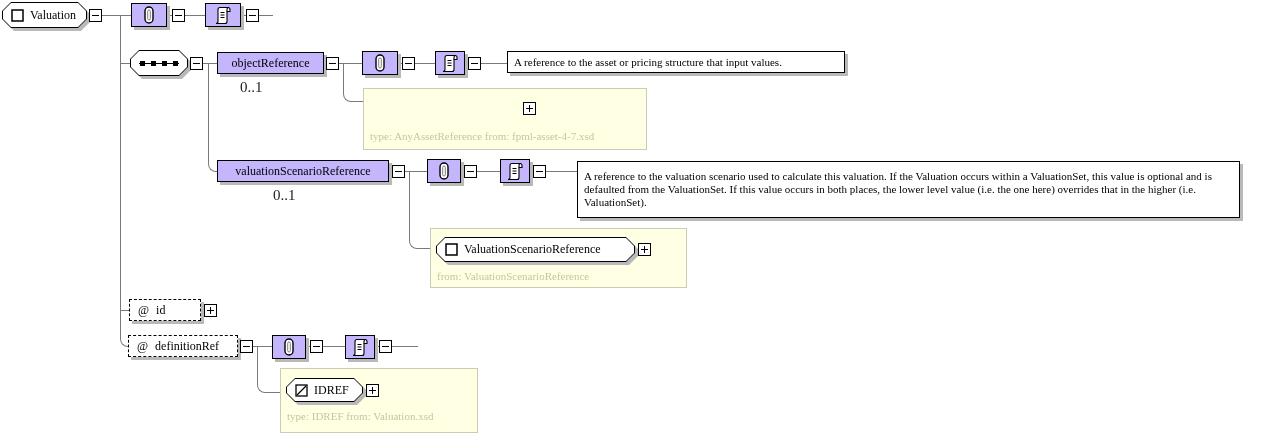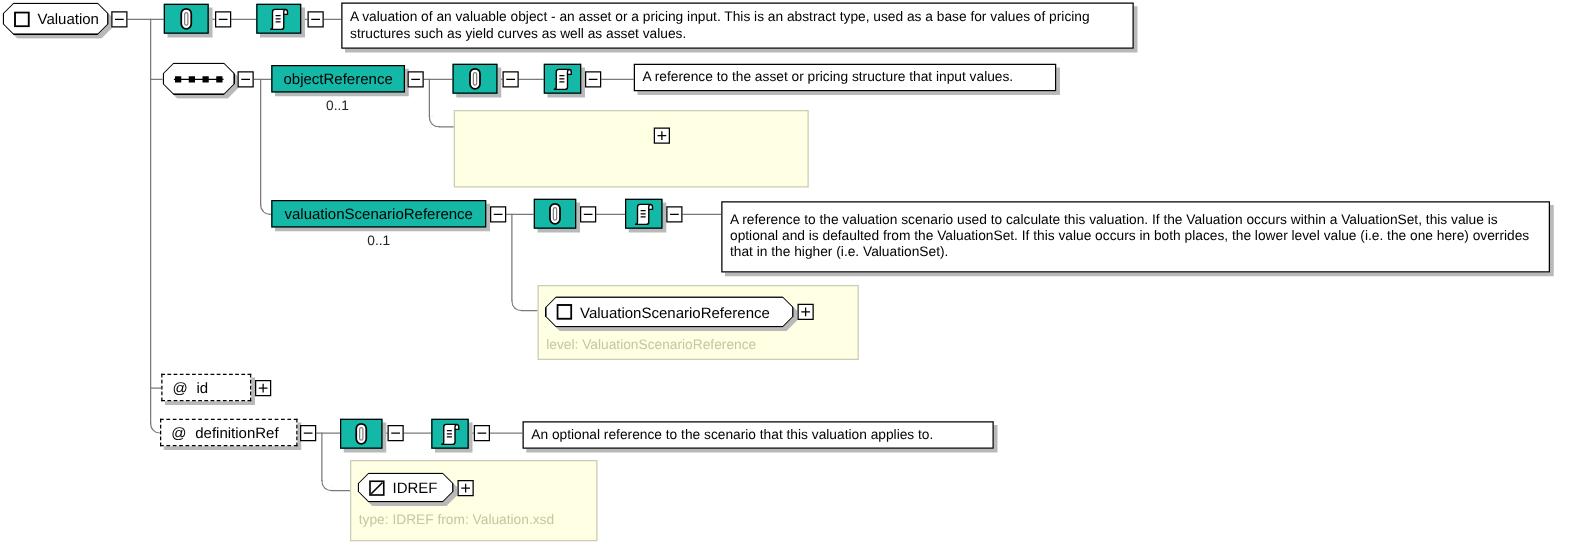--- a/index.html
+++ b/index.html
@@ -1,25 +1,25 @@
 <!DOCTYPE html>
 <html><head>
 <meta charset="utf-8">
 <style>
   *{margin:0;padding:0;box-sizing:border-box}
   html,body{background:#fff}
   #stage{position:relative;width:1272px;height:436px;background:#ffffff;
-         font-family:Liberation Sans, sans-serif;overflow:hidden;color:#000}
+         font-family:Liberation Serif, serif;overflow:hidden;color:#000}
   
   .hl{position:absolute;height:1px;background:#7a7a7a;z-index:1}
   .vl{position:absolute;width:1px;background:#7a7a7a;z-index:1}
   .elbow{position:absolute;width:9px;height:9px;border-left:1px solid #7a7a7a;
          border-bottom:1px solid #7a7a7a;border-bottom-left-radius:8px;z-index:1}
   
-  .ebox{position:absolute;background:#14b8a6;border:1px solid #000;
+  .ebox{position:absolute;background:#c4b5fd;border:1px solid #000;
         box-shadow:3px 3px 0 #b9b9b9;display:flex;align-items:center;
         justify-content:center;font-size:12px;z-index:3}
   .abox{position:absolute;background:#fff;border:1px solid #000;
         box-shadow:3px 3px 0 #b9b9b9;display:flex;align-items:center;
         font-size:11px;line-height:13px;padding:3px 6px;z-index:3;text-align:left}
   .attrbox{position:absolute;background:#fff;border:1px dashed #000;
         box-shadow:3px 3px 0 #b9b9b9;display:flex;align-items:center;
         gap:7px;padding-left:8px;font-size:12px;z-index:3}
   
   .capsule{position:absolute;z-index:3}
@@ -37,21 +37,21 @@
   
   .tgl{position:absolute;width:13px;height:13px;background:#fff;
        border:1px solid #000;z-index:4}
   .tgl::before{content:"";position:absolute;left:2px;right:2px;
        top:calc(50% - 1px);height:1px;background:#000}
   .tgl.plus::after{content:"";position:absolute;top:2px;bottom:2px;
        left:calc(50% - 1px);width:1px;background:#000}
   
   .ybox{position:absolute;background:#ffffe3;border:1px solid #cbcbb6;z-index:2}
   .type-note{position:absolute;font-size:11px;color:#c6c6a2;white-space:nowrap;z-index:3}
-  .card{position:absolute;font-size:11px;color:#222;text-align:center;z-index:3}
+  .card{position:absolute;font-size:15px;color:#222;text-align:left;z-index:3}
   svg{display:block}
 </style>
 </head>
 <body>
 
 <div id="stage">
 
   <div class="hl" style="left:87px;top:15px;width:44px"></div>
   <div class="hl" style="left:167px;top:15px;width:38px"></div>
   <div class="hl" style="left:241px;top:15px;width:32px"></div>
@@ -119,23 +119,20 @@
         <svg width="18" height="21" viewBox="0 0 18 21">
           <path d="M6 2.5 C4.9 2.5 4 3.4 4 4.5 v12 c0 1.1-.9 2-2 2 h9 c1.1 0 2-.9 2-2 V6.5 h3 V4.5 c0-1.1-.9-2-2-2 z" fill="#fff" stroke="#000" stroke-width="1.1"></path>
           <path d="M13 6.5 V4.5 c0-1.1.9-2 2-2" fill="none" stroke="#000" stroke-width="1.1"></path>
           <line x1="6.5" y1="7.5" x2="10.5" y2="7.5" stroke="#000"></line>
           <line x1="6.5" y1="10" x2="10.5" y2="10" stroke="#000"></line>
           <line x1="6.5" y1="12.5" x2="10.5" y2="12.5" stroke="#000"></line>
         </svg>
       </span>
   </div>
   <div class="tgl" style="left:246px;top:9px"></div>
-  <div class="abox" style="left:273px;top:2px;width:634px;height:37px">
-    <span>A valuation of an valuable object - an asset or a pricing input. This is an abstract type, used as a base for values of pricing structures such as yield curves as well as asset values.</span>
-  </div>
 
   <div class="capsule" style="left:130px;top:50px;width:58px;height:26px">
     <div class="cap-shadow"></div>
     <div class="cap-border"></div>
     <div class="cap-fill"></div>
     <div class="cap-content centered">
       <span>
           <svg width="40" height="9" viewBox="0 0 40 9">
             <line x1="0" y1="4.5" x2="40" y2="4.5" stroke="#000" stroke-width="1"></line>
             <rect x="1" y="2" width="5" height="5" fill="#000"></rect>
@@ -173,20 +170,21 @@
           <line x1="6.5" y1="12.5" x2="10.5" y2="12.5" stroke="#000"></line>
         </svg>
       </span>
   </div>
   <div class="tgl" style="left:468px;top:57px"></div>
   <div class="abox" style="left:507px;top:51px;width:338px;height:22px">
     <span>A reference to the asset or pricing structure that input values.</span>
   </div>
 
   <div class="tgl plus" style="left:523px;top:102px"></div>
+  <div class="type-note" style="left:370px;top:130px">type: AnyAssetReference from: fpml-asset-4-7.xsd</div>
 
   <div class="ebox" style="left:217px;top:160px;width:172px;height:22px">
     <span>valuationScenarioReference</span>
   </div>
   <div class="card" style="left:273px;top:187px;width:60px">0..1</div>
   <div class="tgl" style="left:392px;top:165px"></div>
 
   <div class="ebox" style="left:427px;top:159px;width:34px;height:24px">
     <span>
         <svg width="16" height="21" viewBox="0 0 16 21">
@@ -219,21 +217,21 @@
     <div class="cap-content">
       <span>
           <svg width="13" height="13">
             <rect x="1" y="1" width="11" height="11" fill="#fff" stroke="#000" stroke-width="1.5"></rect>
           </svg>
         </span>
       <span>ValuationScenarioReference</span>
     </div>
   </div>
   <div class="tgl plus" style="left:638px;top:243px"></div>
-  <div class="type-note" style="left:437px;top:270px">level: ValuationScenarioReference</div>
+  <div class="type-note" style="left:437px;top:270px">from: ValuationScenarioReference</div>
 
   <div class="attrbox" style="left:129px;top:299px;width:72px;height:22px">
     <span>@</span>
     <span>id</span>
   </div>
   <div class="tgl plus" style="left:204px;top:304px"></div>
 
   <div class="attrbox" style="left:128px;top:335px;width:110px;height:22px">
     <span>@</span>
     <span>definitionRef</span>
@@ -254,23 +252,20 @@
         <svg width="18" height="21" viewBox="0 0 18 21">
           <path d="M6 2.5 C4.9 2.5 4 3.4 4 4.5 v12 c0 1.1-.9 2-2 2 h9 c1.1 0 2-.9 2-2 V6.5 h3 V4.5 c0-1.1-.9-2-2-2 z" fill="#fff" stroke="#000" stroke-width="1.1"></path>
           <path d="M13 6.5 V4.5 c0-1.1.9-2 2-2" fill="none" stroke="#000" stroke-width="1.1"></path>
           <line x1="6.5" y1="7.5" x2="10.5" y2="7.5" stroke="#000"></line>
           <line x1="6.5" y1="10" x2="10.5" y2="10" stroke="#000"></line>
           <line x1="6.5" y1="12.5" x2="10.5" y2="12.5" stroke="#000"></line>
         </svg>
       </span>
   </div>
   <div class="tgl" style="left:379px;top:340px"></div>
-  <div class="abox" style="left:418px;top:337px;width:377px;height:22px">
-    <span>An optional reference to the scenario that this valuation applies to.</span>
-  </div>
 
   <div class="capsule" style="left:286px;top:378px;width:77px;height:24px">
     <div class="cap-shadow"></div>
     <div class="cap-border"></div>
     <div class="cap-fill"></div>
     <div class="cap-content">
       <span>
           <svg width="13" height="13">
             <rect x="1" y="1" width="11" height="11" fill="#fff" stroke="#000" stroke-width="1.3"></rect>
             <line x1="2" y1="11" x2="11" y2="2" stroke="#000" stroke-width="1.3"></line>

